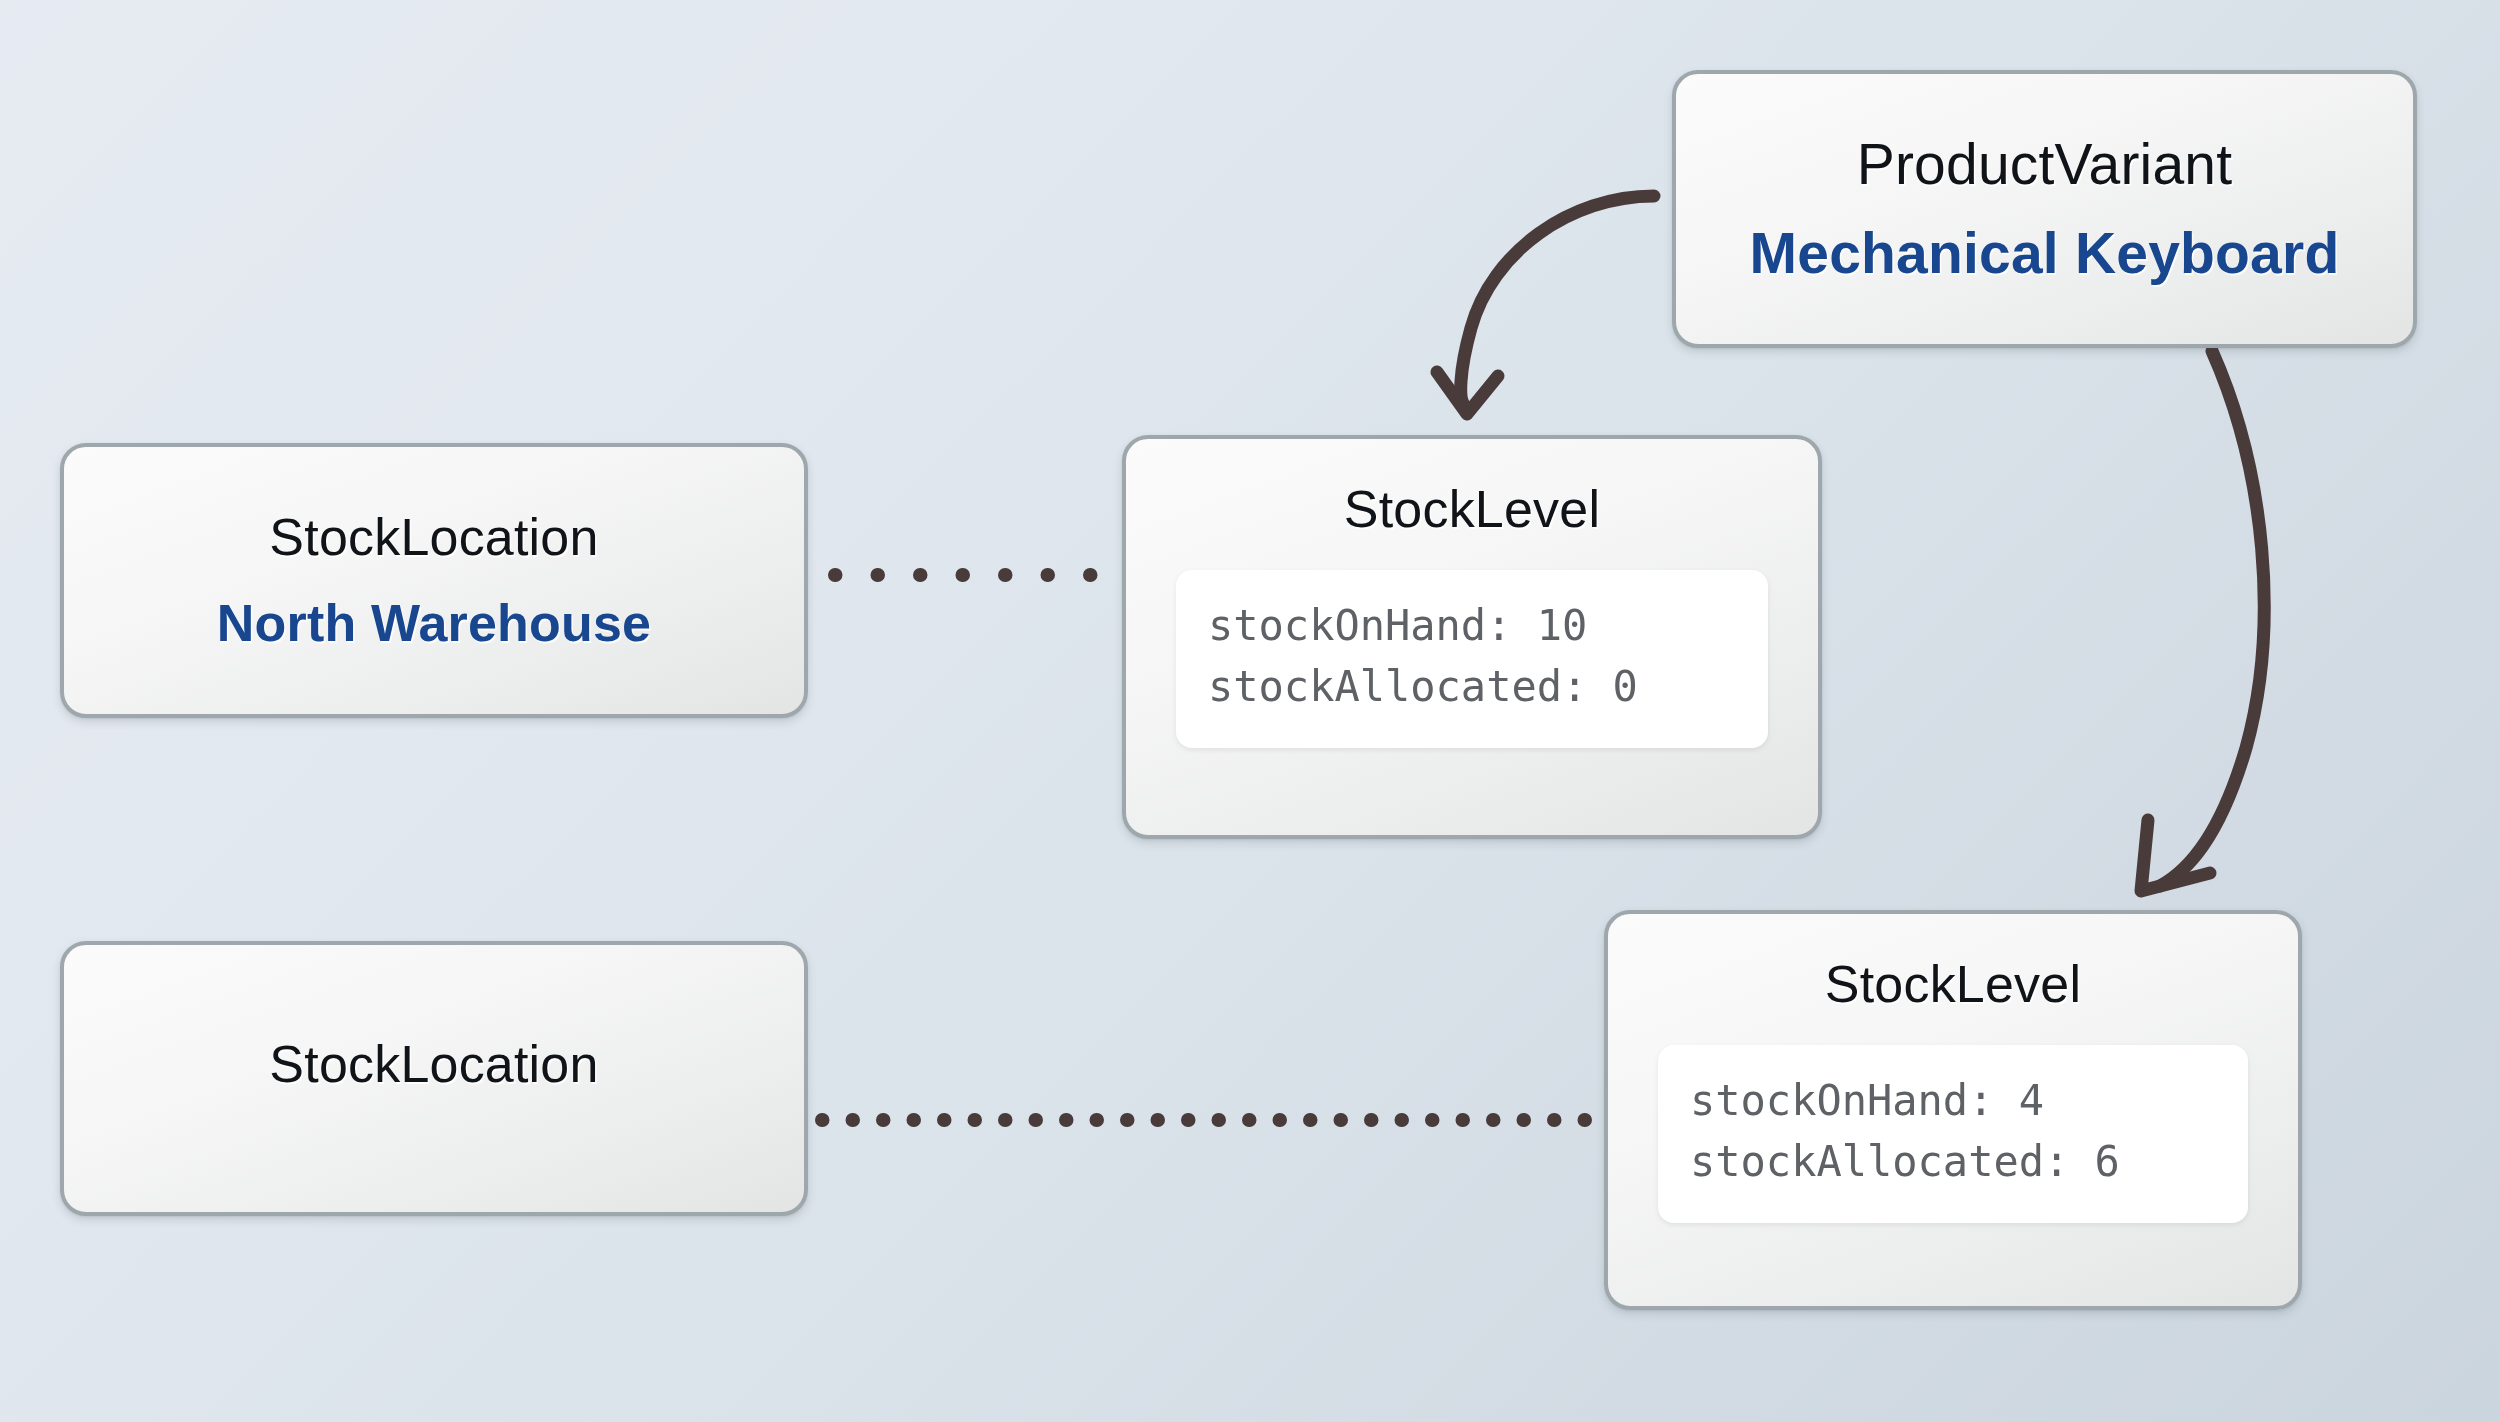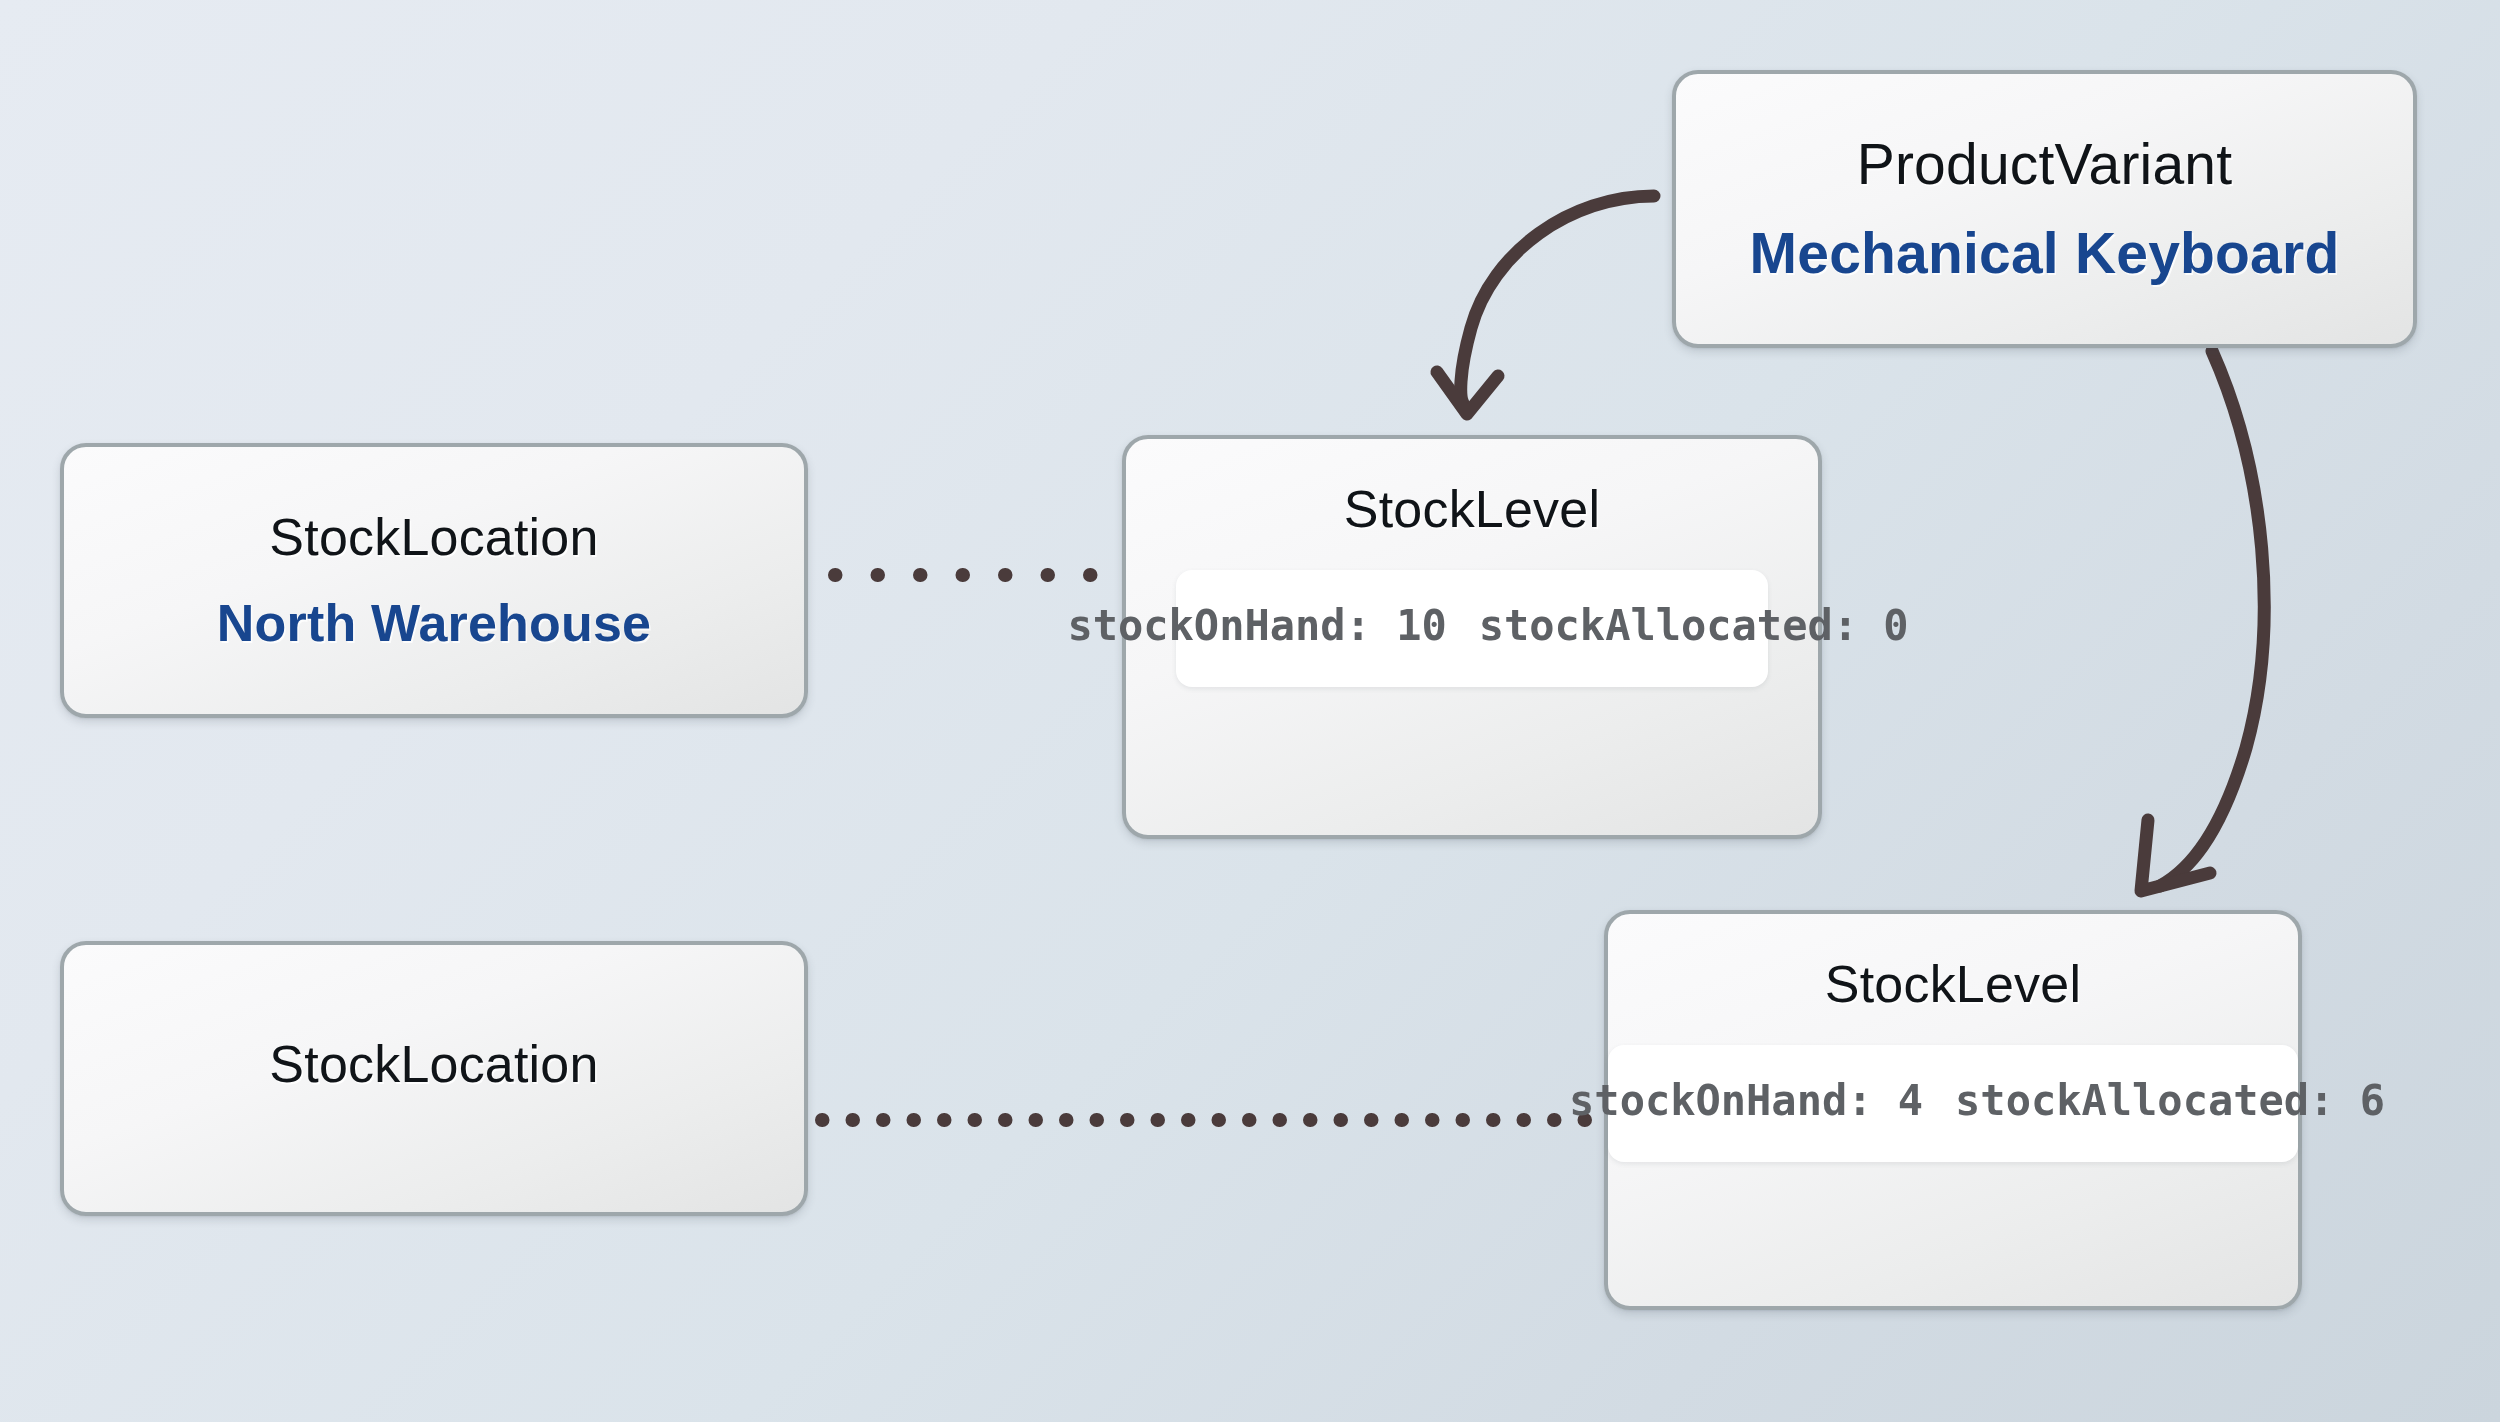--- a/index.html
+++ b/index.html
@@ -52,23 +52,22 @@
     white-space: nowrap;
     line-height: 1.1;
     text-align: center;
   }
 
   .props {
     background: #ffffff;
     border-radius: 16px;
     box-shadow: 0 2px 5px rgba(70,80,90,0.10);
     display: flex;
-    flex-direction: row;
+    flex-direction: column;
     justify-content: center;
-    font-weight: bold;
   }
   .prop-line {
     font-family: "DejaVu Sans Mono", "Liberation Mono", monospace;
     color: #5e6165;
     white-space: pre;
     line-height: 1.45;
   }
 
   
   #node-product-variant {
@@ -100,21 +99,21 @@
   }
   #node-stock-level-1 .prop-line { font-size: 42px; padding-left: 32px; }
 
   #node-stock-level-2 {
     left: 1604px; top: 910px; width: 698px; height: 400px;
     justify-content: flex-start;
     padding-top: 42px;
   }
   #node-stock-level-2 .node-type { font-size: 52px; margin-bottom: 32px; }
   #node-stock-level-2 .props {
-    width: 674px; padding: 26px 0 30px 16px;
+    width: 590px; padding: 26px 0 30px 0;
   }
   #node-stock-level-2 .prop-line { font-size: 42px; padding-left: 32px; }
 </style>
 </head>
 <body>
 
 <div id="canvas">
 
   <svg id="edges" viewBox="0 0 2500 1422" width="2500" height="1422" xmlns="http://www.w3.org/2000/svg">
 

